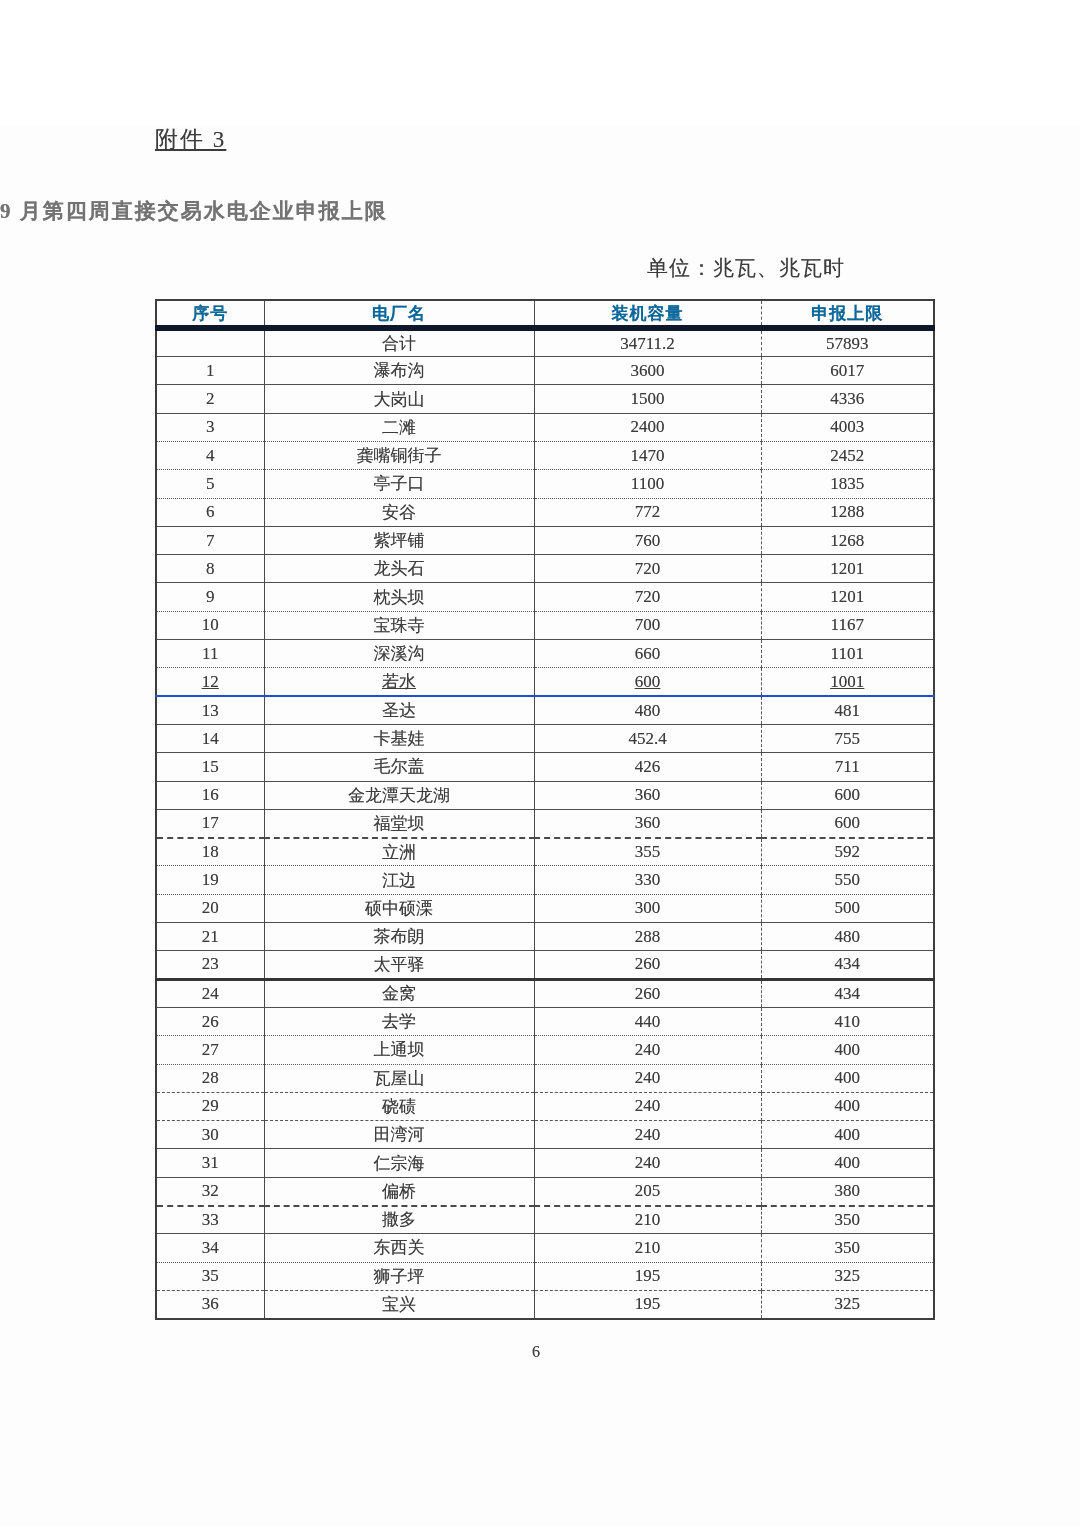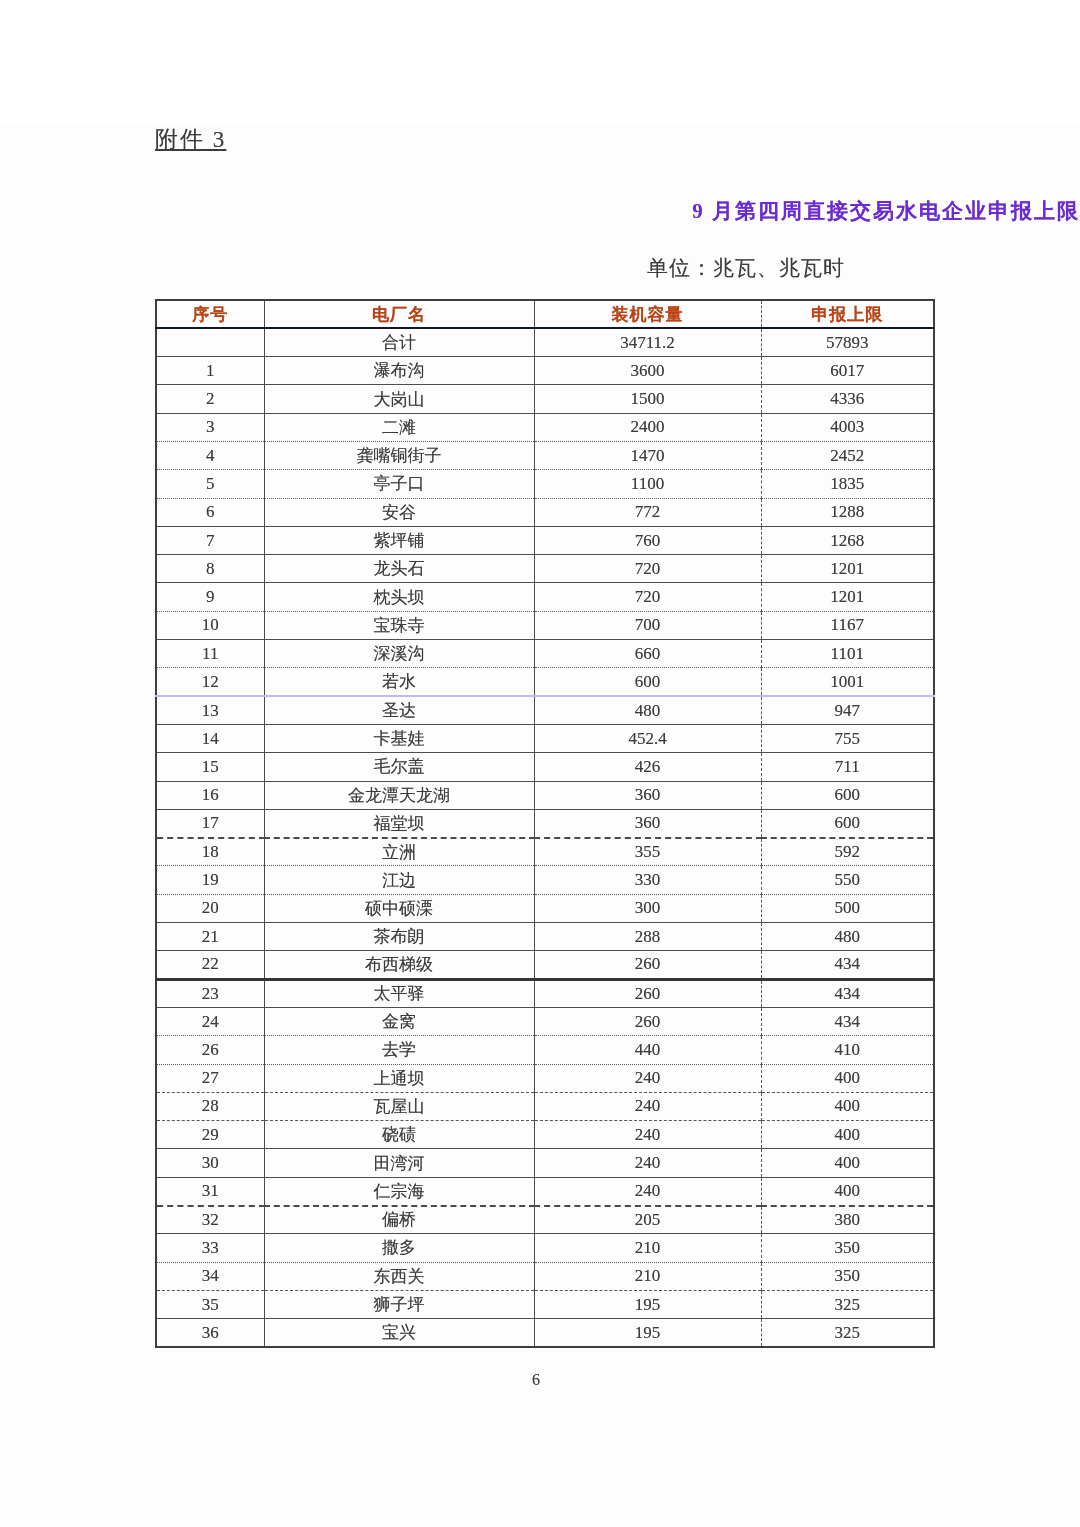--- a/index.html
+++ b/index.html
@@ -18,26 +18,26 @@
   }
   .attachment-label {
     margin: 125px 0 0 155px;
     font-size: 23px;
     line-height: 30px;
     letter-spacing: 2px;
     text-decoration: underline;
   }
   .doc-title {
     margin-top: 42px;
-    text-align: right;
+    text-align: left;
     font-size: 21px;
     font-weight: bold;
     line-height: 28px;
     letter-spacing: 2px;
-    color: #6d28d9;
+    color: #737373;
   }
   .unit-note {
     margin-top: 32px;
     width: 845px;
     text-align: right;
     font-size: 21px;
     line-height: 22px;
     letter-spacing: 1px;
   }
   table.report {
@@ -50,22 +50,22 @@
   table.report th, table.report td {
     height: 28.3px;
     text-align: center;
     vertical-align: middle;
     font-size: 17px;
     overflow: hidden;
     white-space: nowrap;
   }
   table.report th {
     font-weight: bold;
-    color: #c2410c;
-    border-bottom: 2px solid #0f172a;
+    color: #0369a1;
+    border-bottom: 6px solid #0f172a;
     letter-spacing: 1px;
   }
   
   table.report th:nth-child(2), table.report td:nth-child(2),
   table.report th:nth-child(3), table.report td:nth-child(3) {
     border-left: 1px solid #4a4a4a;
   }
   table.report th:nth-child(4), table.report td:nth-child(4) {
     border-left: 1px dashed #5a5a5a;
   }
@@ -80,21 +80,21 @@
   table.report tbody tr:nth-child(19),
   table.report tbody tr:nth-child(20),
   table.report tbody tr:nth-child(25),
   table.report tbody tr:nth-child(26),
   table.report tbody tr:nth-child(33) { border-bottom: 1px dotted #5a5a5a; }
   table.report tbody tr:nth-child(27),
   table.report tbody tr:nth-child(28),
   table.report tbody tr:nth-child(34) { border-bottom: 1px dashed #555555; }
   table.report tbody tr:nth-child(18),
   table.report tbody tr:nth-child(31) { border-bottom: 2px dashed #4a4a4a; }
-  table.report tbody tr:nth-child(13) { border-bottom: 2px solid #c4b5fd; }
+  table.report tbody tr:nth-child(13) { border-bottom: 2px solid #1d4ed8; text-decoration: underline; }
   table.report tbody tr:nth-child(23),
   table.report tbody tr:nth-child(36) { border-bottom: 3px solid #353535; }
   table.report tbody tr:last-child { border-bottom: none; }
   .page-number {
     margin-top: 22px;
     text-align: center;
     font-size: 16px;
     line-height: 20px;
     width: 1072px;
   }
@@ -201,21 +201,21 @@
         <tr>
     <td>12</td>
     <td>若水</td>
     <td>600</td>
     <td>1001</td>
   </tr>
         <tr>
     <td>13</td>
     <td>圣达</td>
     <td>480</td>
-    <td>947</td>
+    <td>481</td>
   </tr>
         <tr>
     <td>14</td>
     <td>卡基娃</td>
     <td>452.4</td>
     <td>755</td>
   </tr>
         <tr>
     <td>15</td>
     <td>毛尔盖</td>
@@ -252,26 +252,20 @@
     <td>300</td>
     <td>500</td>
   </tr>
         <tr>
     <td>21</td>
     <td>茶布朗</td>
     <td>288</td>
     <td>480</td>
   </tr>
         <tr>
-    <td>22</td>
-    <td>布西梯级</td>
-    <td>260</td>
-    <td>434</td>
-  </tr>
-        <tr>
     <td>23</td>
     <td>太平驿</td>
     <td>260</td>
     <td>434</td>
   </tr>
         <tr>
     <td>24</td>
     <td>金窝</td>
     <td>260</td>
     <td>434</td>

